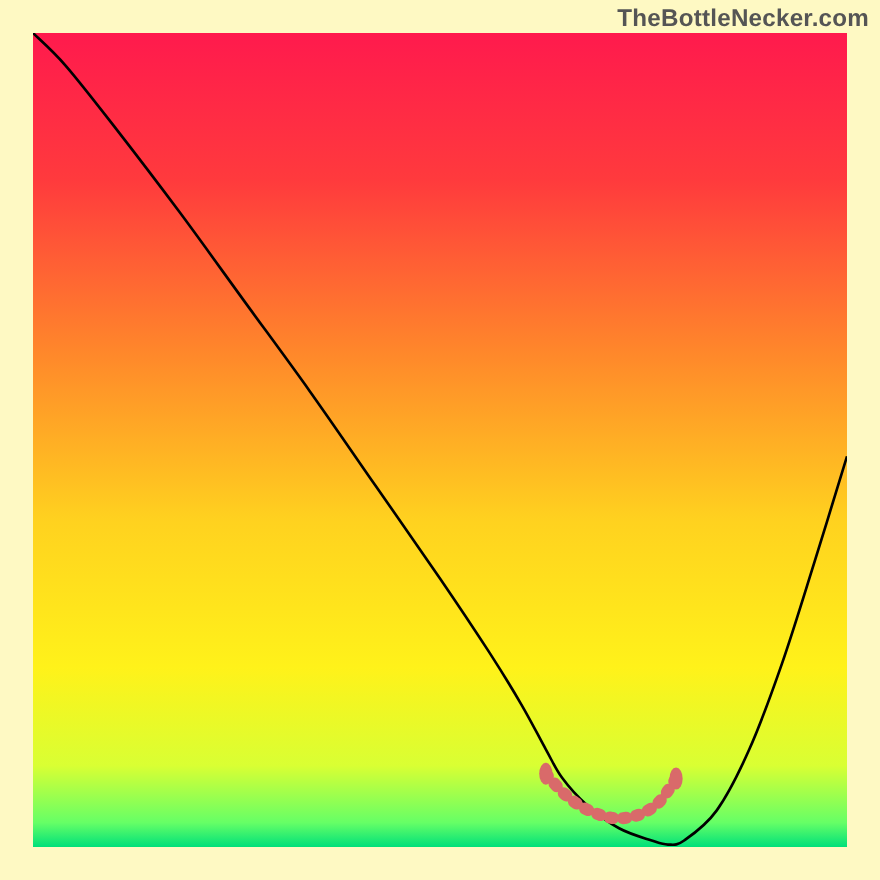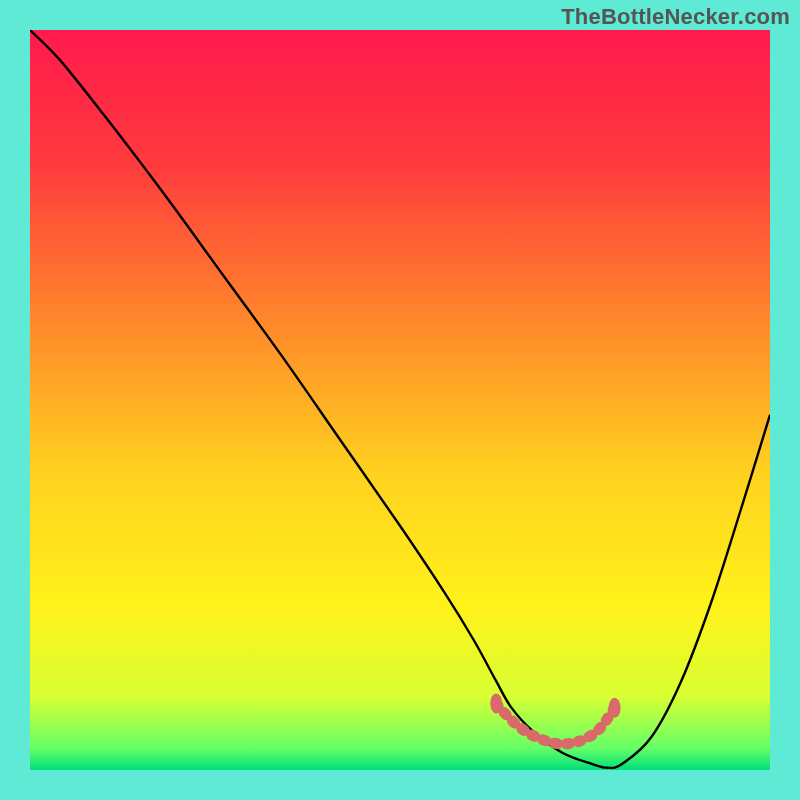--- a/index.html
+++ b/index.html
@@ -8,21 +8,21 @@
     width: 800px;
     height: 800px;
     background: #000;
     overflow: hidden;
     font-family: Arial, Helvetica, sans-serif;
   }
   .frame {
     position: relative;
     width: 800px;
     height: 800px;
-    background: #5eead4;
+    background: #fef9c3;
   }
   .watermark {
     position: absolute;
     top: 4px;
     right: 10px;
     color: #555;
     font-size: 22px;
     font-weight: 600;
     letter-spacing: 0.2px;
     z-index: 10;

